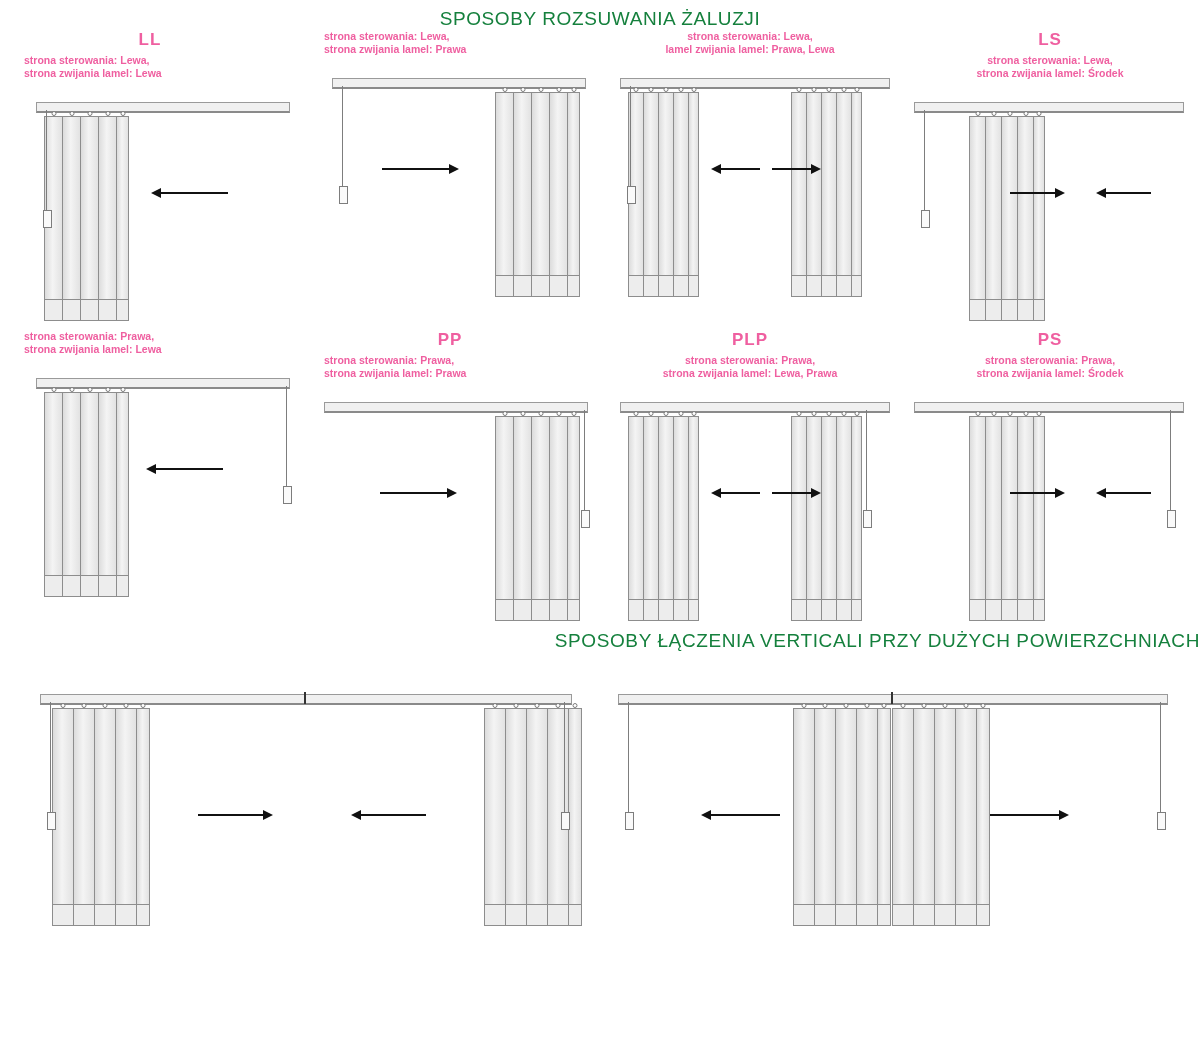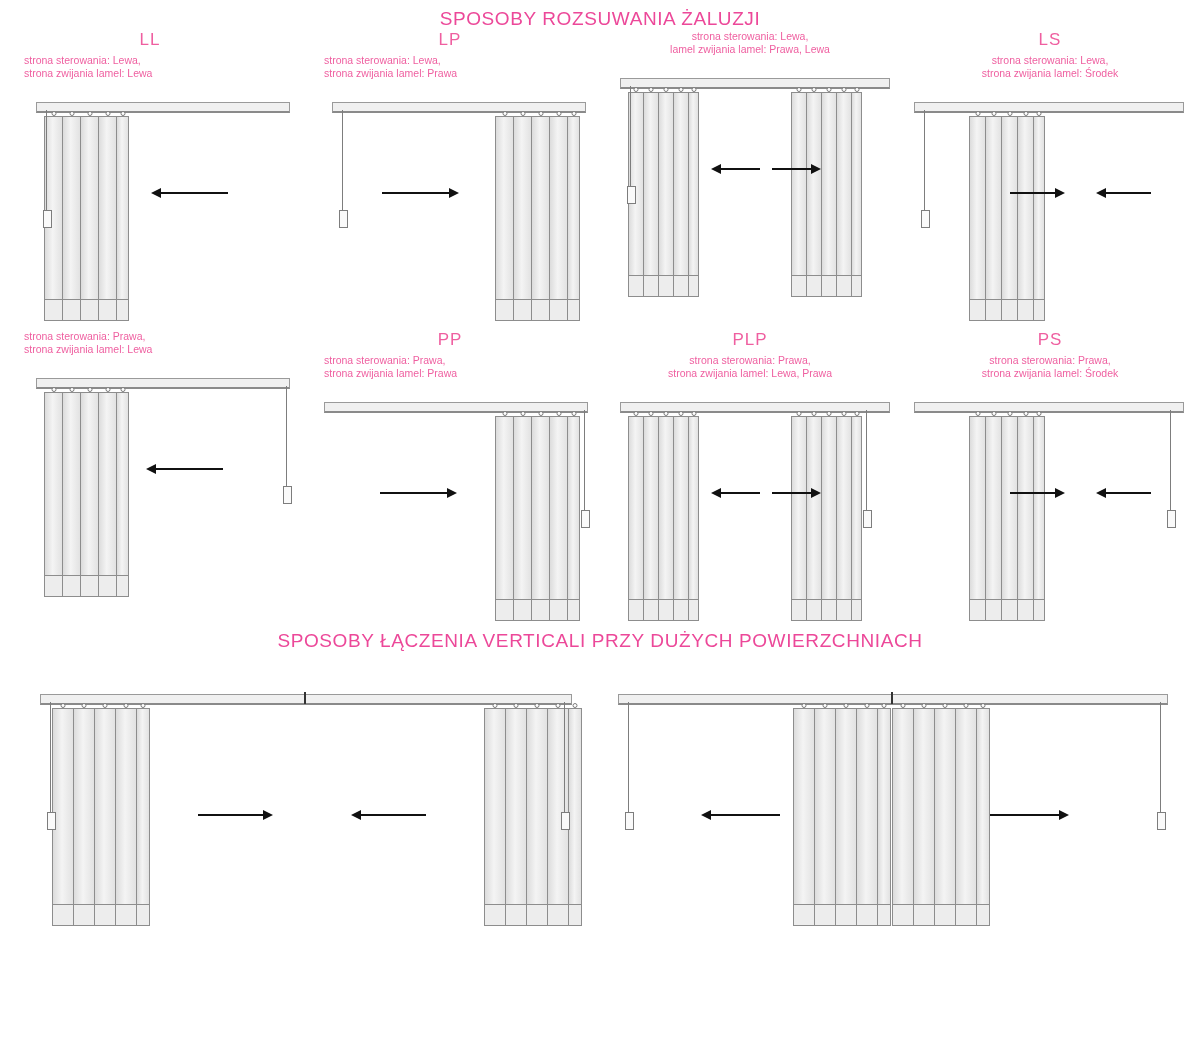--- a/index.html
+++ b/index.html
@@ -12,33 +12,34 @@
     height: 1062px;
     font-family: "Liberation Sans", sans-serif;
     color: #4a4a4a;
     position: relative;
     overflow: hidden;
   }
   .section-title {
     text-align: center;
     font-size: 19px;
     letter-spacing: 0.6px;
-    color: #ec4899;
+    color: #15803d;
     font-weight: 400;
   }
   #title-top { padding-top: 8px; }
-  #title-bottom { margin-top: 0; }
+  #title-bottom { margin-top: 0; text-align: right; }
 
   .grid-row {
     display: flex;
     width: 1200px;
   }
   .cell {
     position: relative;
     box-sizing: border-box;
+    font-weight: bold;
   }
   .cell-4 { width: 300px; }
   .cell-2 { width: 600px; }
 
   .code {
     text-align: center;
     color: #ef5fa0;
     font-size: 17px;
     letter-spacing: 1px;
     margin-bottom: 4px;
@@ -195,21 +196,20 @@
             <div class="bottom-piece"></div>
           </div>
       </div>
       <div class="cord" style="left:46px; top:30px; height:100px;"></div>
       <div class="cord-weight" style="left:43px; top:130px;"></div>
       <div class="arrow left" style="left:160px; top:112px; width:68px;"></div>
     </div>
   </div>
 
   <div class="cell cell-4">
-    <div class="code">LP</div>
     <div class="desc">strona sterowania: Lewa,</div>
     <div class="desc">strona zwijania lamel: Prawa</div>
     <div class="diagram" style="height:250px;">
       <div class="rail" style="left:32px; top:22px; width:252px;"></div>
       <div class="stack" style="left:195px; top:36px;">
         <div class="slat" style="width:19px;height:205px;">
             <div class="carrier"></div>
             <div class="bottom-piece"></div>
           </div>
         <div class="slat" style="width:19px;height:205px;">

